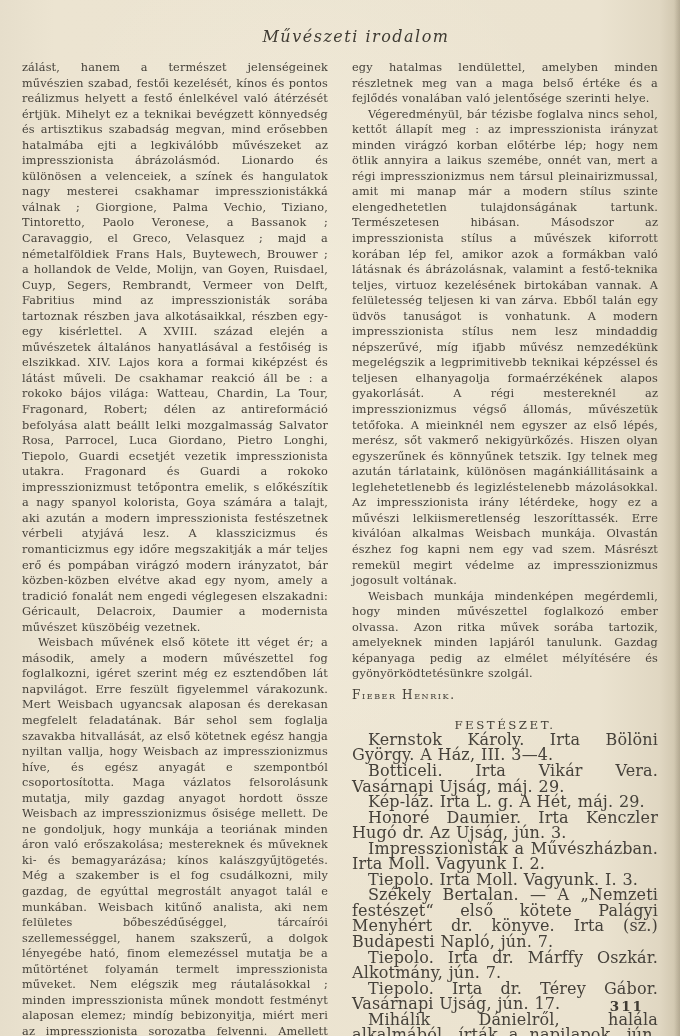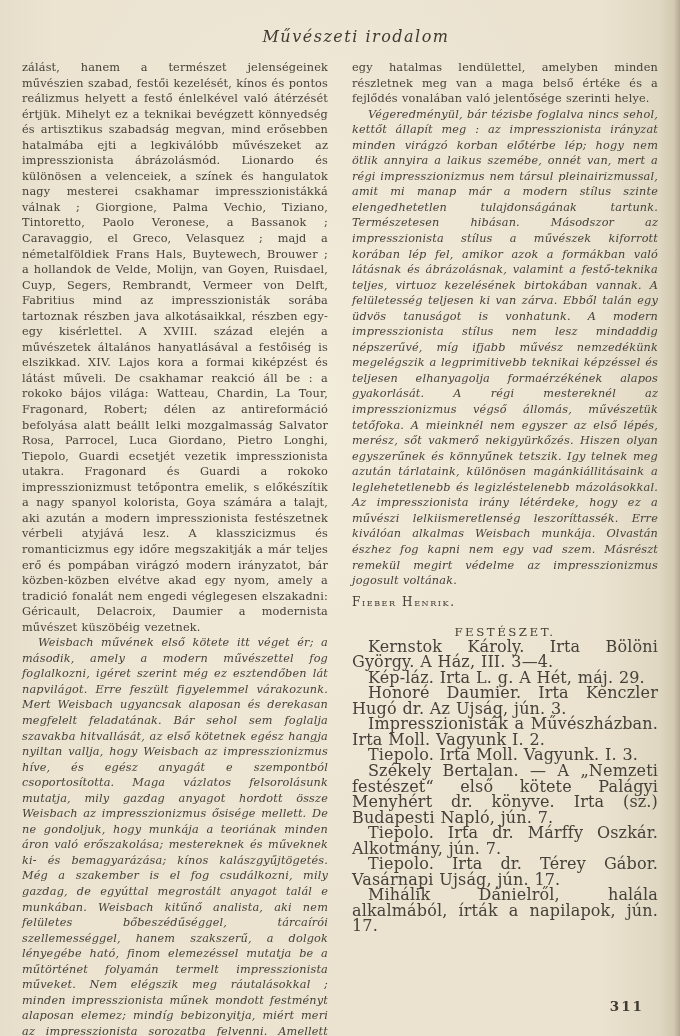--- a/index.html
+++ b/index.html
@@ -39,21 +39,21 @@
   .col{width:306px;}
   .col p{
     margin:0;
     text-align:justify;
     font-size:11.3px;
     line-height:15.55px;
     letter-spacing:0.15px;
     word-spacing:0.5px;
     color:#45413a;
   }
-  .col p.ind{text-indent:16px;font-style:italic;}
+  .col p.ind{text-indent:16px;}
   .signature{
     margin-top:6px;
     text-align:left;
     padding-right:14px;
     font-variant:small-caps;
     letter-spacing:1.6px;
     font-size:12px;
     color:#413d35;
   }
   .section-heading{
@@ -89,27 +89,29 @@
   <div class="columns">
 
     <div class="col">
       <p>zálást, hanem a természet jelenségeinek művészien szabad, festői kezelését, kínos és pontos reálizmus helyett a festő énlelkével való átérzését értjük. Mihelyt ez a teknikai bevégzett könnyedség és artisztikus szabadság megvan, mind erősebben hatalmába ejti a legkiválóbb művészeket az impresszionista ábrázolásmód. Lionardo és különösen a velenceiek, a színek és hangulatok nagy mesterei csakhamar impresszionistákká válnak ; Giorgione, Palma Vechio, Tiziano, Tintoretto, Paolo Veronese, a Bassanok ; Caravaggio, el Greco, Velasquez ; majd a németalföldiek Frans Hals, Buytewech, Brouwer ; a hollandok de Velde, Molijn, van Goyen, Ruisdael, Cuyp, Segers, Rembrandt, Vermeer von Delft, Fabritius mind az impresszionisták sorába tartoznak részben java alkotásaikkal, részben egy-egy kisérlettel. A XVIII. század elején a művészetek általános hanyatlásával a festőiség is elszikkad. XIV. Lajos kora a formai kiképzést és látást műveli. De csakhamar reakció áll be : a rokoko bájos világa: Watteau, Chardin, La Tour, Fragonard, Robert; délen az antireformáció befolyása alatt beállt lelki mozgalmasság Salvator Rosa, Parrocel, Luca Giordano, Pietro Longhi, Tiepolo, Guardi ecsetjét vezetik impresszionista utakra. Fragonard és Guardi a rokoko impresszionizmust tetőpontra emelik, s előkészítik a nagy spanyol kolorista, Goya számára a talajt, aki azután a modern impresszionista festészetnek vérbeli atyjává lesz. A klasszicizmus és romanticizmus egy időre megszakitják a már teljes erő és pompában virágzó modern irányzatot, bár közben-közben elvétve akad egy nyom, amely a tradició fonalát nem engedi véglegesen elszakadni: Géricault, Delacroix, Daumier a modernista művészet küszöbéig vezetnek.</p>
       <p class="ind">Weisbach művének első kötete itt véget ér; a második, amely a modern művészettel fog foglalkozni, igéret szerint még ez esztendőben lát napvilágot. Erre feszült figyelemmel várakozunk. Mert Weisbach ugyancsak alaposan és derekasan megfelelt feladatának. Bár sehol sem foglalja szavakba hitvallását, az első kötetnek egész hangja nyiltan vallja, hogy Weisbach az impresszionizmus híve, és egész anyagát e szempontból csoportosította. Maga vázlatos felsorolásunk mutatja, mily gazdag anyagot hordott össze Weisbach az impresszionizmus ősisége mellett. De ne gondoljuk, hogy munkája a teoriának minden áron való erőszakolása; mestereknek és műveknek ki- és bemagyarázása; kínos kalászgyűjtögetés. Még a szakember is el fog csudálkozni, mily gazdag, de egyúttal megrostált anyagot talál e munkában. Weisbach kitűnő analista, aki nem felületes bőbeszédűséggel, tárcaírói szellemességgel, hanem szakszerű, a dolgok lényegébe ható, finom elemezéssel mutatja be a műtörténet folyamán termelt impresszionista műveket. Nem elégszik meg ráutalásokkal ; minden impresszionista műnek mondott festményt alaposan elemez; mindíg bebizonyitja, miért meri az impresszionista sorozatba felvenni. Amellett gyönyörű fejlődési képet és műtörténelmi keretet rajzol anyagához. Mindenütt kimutatja a fejlődés fonalát, a korok és mesterek közti kapcsolatot, az általános kulturával való összefüggést. És teszi ezt nem mozaikszerű, tükördarabos összerovással, összeszerkesztéssel, hanem</p>
     </div>
 
     <div class="col">
       <p>egy hatalmas lendülettel, amelyben minden részletnek meg van a maga belső értéke és a fejlődés vonalában való jelentősége szerinti helye.</p>
       <p class="ind">Végeredményül, bár tézisbe foglalva nincs sehol, kettőt állapít meg : az impresszionista irányzat minden virágzó korban előtérbe lép; hogy nem ötlik annyira a laikus szemébe, onnét van, mert a régi impresszionizmus nem társul pleinairizmussal, amit mi manap már a modern stílus szinte elengedhetetlen tulajdonságának tartunk. Természetesen hibásan. Másodszor az impresszionista stílus a művészek kiforrott korában lép fel, amikor azok a formákban való látásnak és ábrázolásnak, valamint a festő-teknika teljes, virtuoz kezelésének birtokában vannak. A felületesség teljesen ki van zárva. Ebből talán egy üdvös tanuságot is vonhatunk. A modern impresszionista stílus nem lesz mindaddig népszerűvé, míg ifjabb művész nemzedékünk megelégszik a legprimitivebb teknikai képzéssel és teljesen elhanyagolja formaérzékének alapos gyakorlását. A régi mestereknél az impresszionizmus végső állomás, művészetük tetőfoka. A mieinknél nem egyszer az első lépés, merész, sőt vakmerő nekigyürkőzés. Hiszen olyan egyszerűnek és könnyűnek tetszik. Igy telnek meg azután tárlataink, különösen magánkiállitásaink a leglehetetlenebb és legizléstelenebb mázolásokkal. Az impresszionista irány létérdeke, hogy ez a művészi lelkiismeretlenség leszoríttassék. Erre kiválóan alkalmas Weisbach munkája. Olvastán észhez fog kapni nem egy vad szem. Másrészt remekül megirt védelme az impresszionizmus jogosult voltának.</p>
+      <p class="ind">Weisbach munkája mindenképen megérdemli, hogy minden művészettel foglalkozó ember olvassa. Azon ritka művek sorába tartozik, amelyeknek minden lapjáról tanulunk. Gazdag képanyaga pedig az elmélet mélyítésére és gyönyörködtetésünkre szolgál.</p>
 
       <div class="signature">Fieber Henrik.</div>
 
       <div class="section-heading">FESTÉSZET.</div>
 
       <div class="biblio">
         <p>Kernstok Károly. Irta Bölöni György. A Ház, III. 3—4.</p>
+        <p>Botticeli. Irta Vikár Vera. Vasárnapi Ujság, máj. 29.</p>
         <p>Kép-láz. Irta L. g. A Hét, máj. 29.</p>
         <p>Honoré Daumier. Irta Kenczler Hugó dr. Az Ujság, jún. 3.</p>
         <p>Impresszionisták a Művészházban. Irta Moll. Vagyunk I. 2.</p>
         <p>Tiepolo. Irta Moll. Vagyunk. I. 3.</p>
         <p>Székely Bertalan. — A „Nemzeti festészet“ első kötete Palágyi Menyhért dr. könyve. Irta (sz.) Budapesti Napló, jún. 7.</p>
         <p>Tiepolo. Irta dr. Márffy Oszkár. Alkotmány, jún. 7.</p>
         <p>Tiepolo. Irta dr. Térey Gábor. Vasárnapi Ujság, jún. 17.</p>
         <p>Mihálik Dánielről, halála alkalmából, írták a napilapok, jún. 17.</p>
 
       </div>

